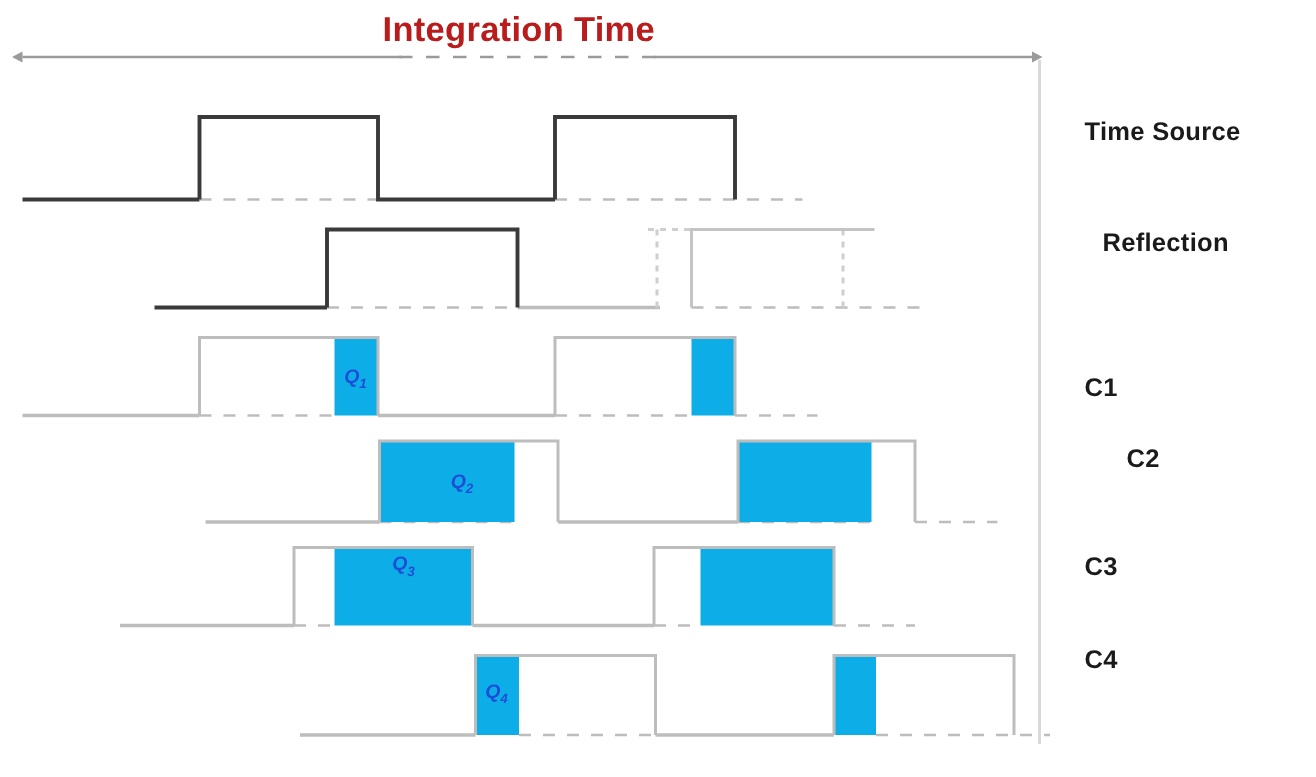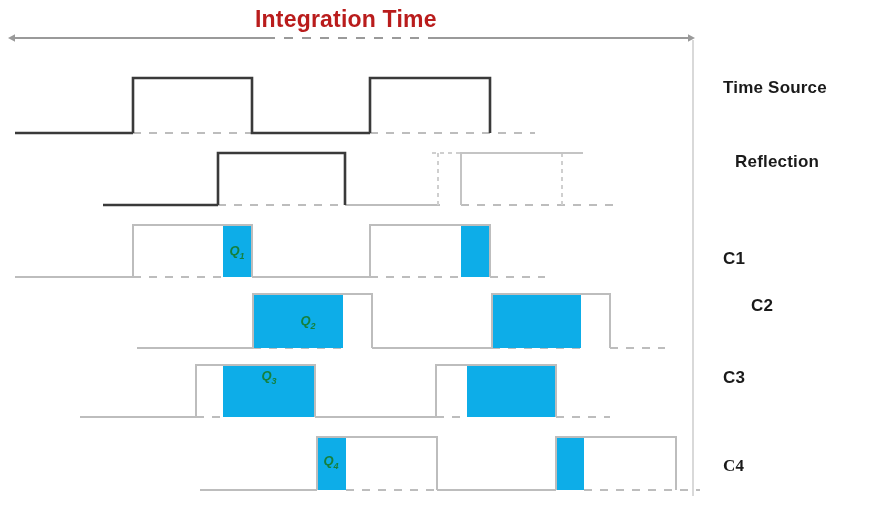--- a/index.html
+++ b/index.html
@@ -43,21 +43,21 @@
     color: #b91c1c;
     letter-spacing: 0.2px;
     white-space: nowrap;
   }
   .q-label {
     position: absolute;
     font-family: "Liberation Sans", sans-serif;
     font-weight: bold;
     font-style: italic;
     font-size: 13px;
-    color: #15803d;
+    color: #1d4ed8;
     white-space: nowrap;
     transform: translate(-50%, -50%);
     pointer-events: none;
   }
   .q-label sub {
     font-size: 9px;
     font-style: italic;
     font-weight: bold;
   }
 </style>
@@ -155,21 +155,21 @@
 
   </svg>
 
   <div class="title-text" style="left:255px; top:6px;">Integration Time</div>
 
   <div class="row-label" style="left:723px; top:78px;">Time Source</div>
   <div class="row-label" style="left:723px; top:152px;margin-left:12px;">Reflection</div>
   <div class="row-label" style="left:723px; top:226px;margin-top:23px;">C1</div>
   <div class="row-label" style="left:751px; top:296px;">C2</div>
   <div class="row-label" style="left:723px; top:368px;">C3</div>
-  <div class="row-label" style="left:723px; top:456px;font-family:Liberation Serif, serif;">C4</div>
+  <div class="row-label" style="left:723px; top:430px;">C4</div>
 
   <div class="q-label" style="left:237px; top:252px;">
     <span>Q</span><sub>1</sub>
   </div>
   <div class="q-label" style="left:308px; top:322px;">
     <span>Q</span><sub>2</sub>
   </div>
   <div class="q-label" style="left:269px; top:377px;">
     <span>Q</span><sub>3</sub>
   </div>

